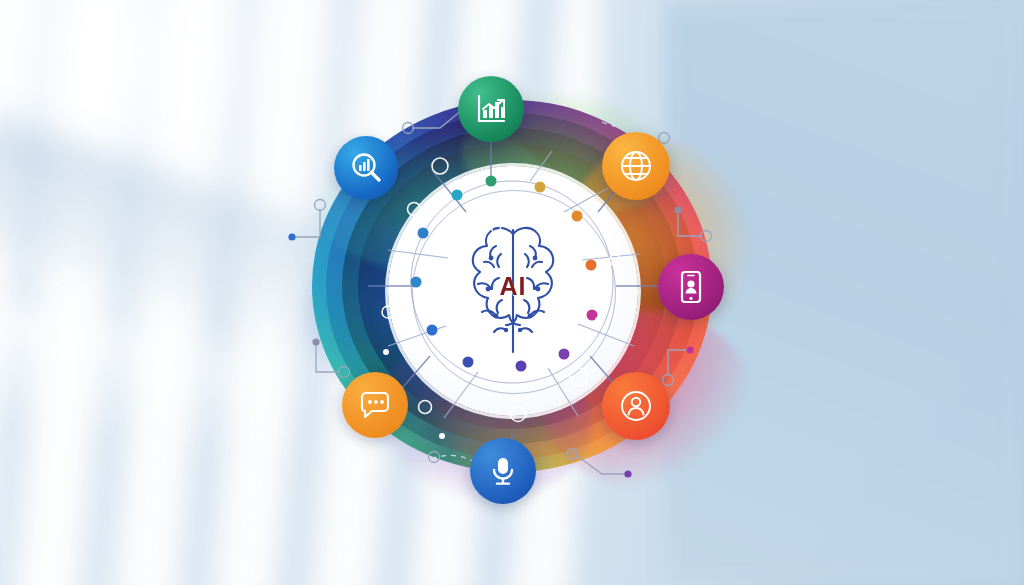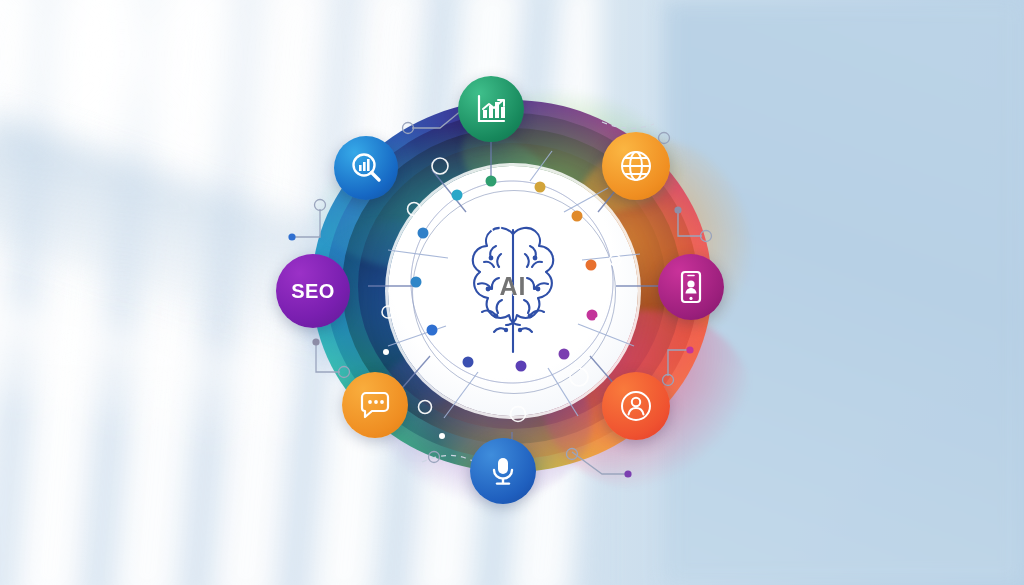--- a/index.html
+++ b/index.html
@@ -80,21 +80,21 @@
   
   .core{position:absolute;left:116px;top:104px;width:250px;height:250px;border-radius:50%;
     background:radial-gradient(circle at 45% 40%,#ffffff 55%,#f4f7fb 78%,#e9eff7 100%);
     box-shadow:0 0 0 3px rgba(255,255,255,.85),0 6px 22px rgba(30,50,90,.18);}
   .core-ring{position:absolute;left:140px;top:128px;width:202px;height:202px;border-radius:50%;
     border:1px solid rgba(90,110,160,.45);}
 
   
   .brain{position:absolute;left:172px;top:158px;width:138px;height:142px;}
   .ai-text{position:absolute;left:172px;top:210px;width:138px;text-align:center;
-    font-size:25px;font-weight:700;letter-spacing:1px;color:#737373;
+    font-size:25px;font-weight:700;letter-spacing:1px;color:#7f1d1d;
     text-shadow:0 1px 0 #fff;}
 
   
   .nodes{position:absolute;left:0;top:0;width:480px;height:440px;pointer-events:none;}
 
   
   .badge{position:absolute;border-radius:50%;display:flex;align-items:center;justify-content:center;
     box-shadow:0 4px 14px rgba(25,40,80,.26);}
   .badge svg{display:block;}
   .badge-label{color:#fff;font-weight:700;letter-spacing:.5px;}
@@ -344,18 +344,15 @@
       <svg width="34" height="34" viewBox="0 0 34 34">
         <path d="M4 9a4 4 0 014-4h18a4 4 0 014 4v10a4 4 0 01-4 4H14l-7 6v-6a3 3 0 01-3-3z" fill="none" stroke="#fff" stroke-width="2.2" stroke-linejoin="round"></path>
         <g fill="#fff">
           <circle cx="12" cy="14" r="1.9"></circle>
             <circle cx="18" cy="14" r="1.9"></circle>
             <circle cx="24" cy="14" r="1.9"></circle>
         </g>
       </svg>
     </div>
 
-    <div class="badge b-seo">
-      <span class="badge-label">SEO</span>
-    </div>
 
   </div>
 </div>
 
 </body></html>

